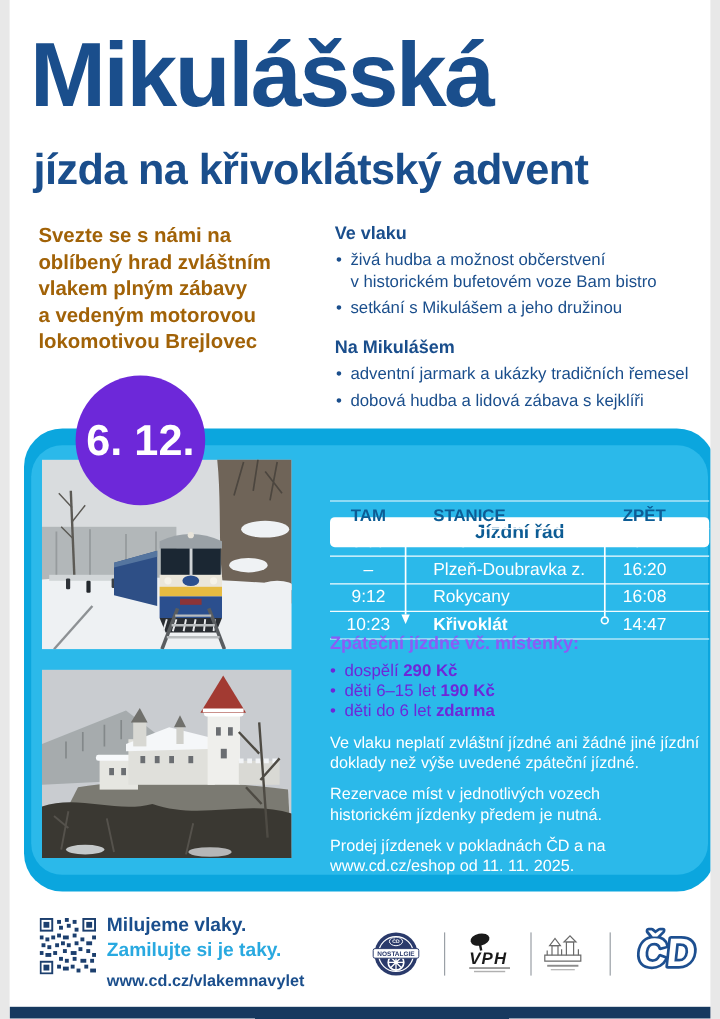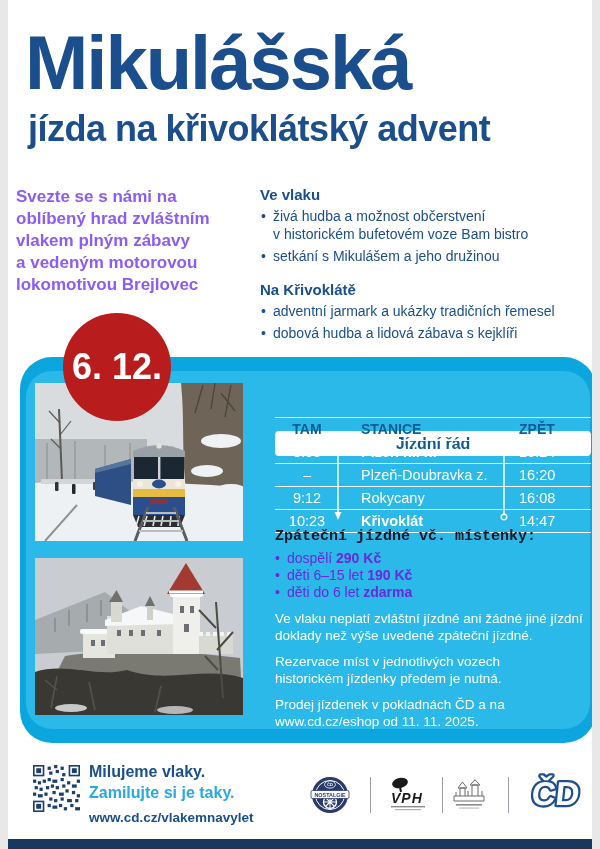--- a/index.html
+++ b/index.html
@@ -1,37 +1,37 @@
 <!DOCTYPE html>
 <html><head>
 <meta charset="utf-8">
 <style>
   html,body{margin:0;padding:0;background:#e8e8e8;}
   .page{position:relative;width:584px;height:849px;background:#ffffff;overflow:hidden;
         font-family:"Liberation Sans",sans-serif;margin:0 auto;}
   
   .title{position:absolute;left:17px;top:24px;margin:0;font-size:76px;line-height:1.02;
          font-weight:bold;letter-spacing:-2px;color:#1a4e8c;}
-  .subtitle{position:absolute;left:20px;top:110px;margin:0;font-size:36px;line-height:1.05;
+  .subtitle{position:absolute;left:20px;top:122px;margin:0;font-size:36px;line-height:1.05;
          font-weight:bold;letter-spacing:-0.5px;color:#1a4e8c;}
   
-  .intro{position:absolute;left:8px;top:186px;width:245px;margin:0;font-size:17px;
-         font-weight:bold;color:#8b5cf6;line-height:1.3;white-space:pre-line;}
-  .info-col{position:absolute;left:252px;top:186px;width:322px;color:#1a4e8c;}
+  .intro{position:absolute;left:24px;top:186px;width:245px;margin:0;font-size:17px;
+         font-weight:bold;color:#a16207;line-height:1.3;white-space:pre-line;}
+  .info-col{position:absolute;left:271px;top:186px;width:322px;color:#1a4e8c;}
   .info-col h3{margin:0 0 4px 0;font-size:15px;font-weight:bold;}
   .info-col ul{list-style:none;margin:0 0 16px 0;padding:0;font-size:14px;line-height:1.32;}
   .info-col li{position:relative;padding-left:13px;margin-bottom:3px;white-space:pre-line;}
   .info-col li::before{content:"•";position:absolute;left:1px;top:0;}
   
   .bluebox-outer{position:absolute;left:12px;top:357px;width:576px;height:386px;
          background:#0ba6de;border-radius:32px;}
   .bluebox-inner{position:absolute;left:6px;top:14px;right:6px;bottom:14px;
          background:#2bb9ea;border-radius:26px;}
   .date-badge{position:absolute;left:55px;top:313px;width:108px;height:108px;border-radius:50%;
-         background:#b91c1c;color:#fff;font-size:36px;font-weight:bold;z-index:6;
+         background:#6d28d9;color:#fff;font-size:36px;font-weight:bold;z-index:6;
          display:flex;align-items:center;justify-content:center;}
   .photo{position:absolute;left:27px;display:block;z-index:3;}
   .photo-train{top:383px;}
   .photo-castle{top:558px;}
   
   .tt-titlebar{position:absolute;left:267px;top:386px;width:316px;height:25px;background:#fff;
          border-radius:4px;color:#0d5c94;font-weight:bold;font-size:16px;z-index:4;
          display:flex;align-items:center;justify-content:center;margin-top:45px;}
   .tt{position:absolute;left:267px;top:417px;width:316px;color:#fff;font-size:14.5px;z-index:4;
       border-bottom:1.5px solid rgba(255,255,255,.95);}
@@ -40,21 +40,21 @@
   .tt-head{height:22px;color:#0d5c94;font-weight:bold;font-size:14px;}
   .tt-body{position:relative;}
   .c-tam{text-align:center;}
   .c-zp{text-align:left;}
   .tt-row.b .c-st{font-weight:bold;}
   .arrow{position:absolute;top:0;height:88px;width:10px;}
   .arrow-down{left:58px;}
   .arrow-up{left:224px;}
   
   .fares{position:absolute;left:267px;top:528px;width:322px;z-index:4;}
-  .fares h3{margin:0 0 5px 0;font-size:15px;font-weight:bold;color:#0f172a;font-family:Liberation Mono, monospace;}
+  .fares h3{margin:0 0 5px 0;font-size:15px;font-weight:bold;color:#8b5cf6;}
   .fares ul{list-style:none;margin:0 0 9px 0;padding:0;font-size:14px;line-height:17px;color:#6d28d9;}
   .fares li{position:relative;padding-left:12px;}
   .fares li::before{content:"•";position:absolute;left:0;top:0;}
   .notes p{margin:0 0 9px 0;color:#ffffff;font-size:13.5px;line-height:17px;white-space:pre-line;}
   
   .qr{position:absolute;left:25px;top:765px;}
   .slogans{position:absolute;left:81px;top:762px;line-height:1.2;}
   .slogan1{font-size:16px;font-weight:bold;color:#1a4e8c;}
   .slogan2{font-size:16px;font-weight:bold;color:#29a9e0;margin-top:2px;}
   .url{font-size:13.5px;font-weight:bold;color:#1a4e8c;margin-top:8px;}
@@ -82,21 +82,21 @@
 a vedeným motorovou
 lokomotivou Brejlovec</p>
 
   <div class="info-col">
     <h3>Ve vlaku</h3>
     <ul>
       <li>živá hudba a možnost občerstvení
 v historickém bufetovém voze Bam bistro</li>
       <li>setkání s Mikulášem a jeho družinou</li>
     </ul>
-    <h3>Na Křivoklátě</h3>
+    <h3>Na Mikulášem</h3>
     <ul>
       <li>adventní jarmark a ukázky tradičních řemesel</li>
       <li>dobová hudba a lidová zábava s kejklíři</li>
     </ul>
   </div>
 
   <div class="bluebox-outer">
     <div class="bluebox-inner"></div>
   </div>
 

